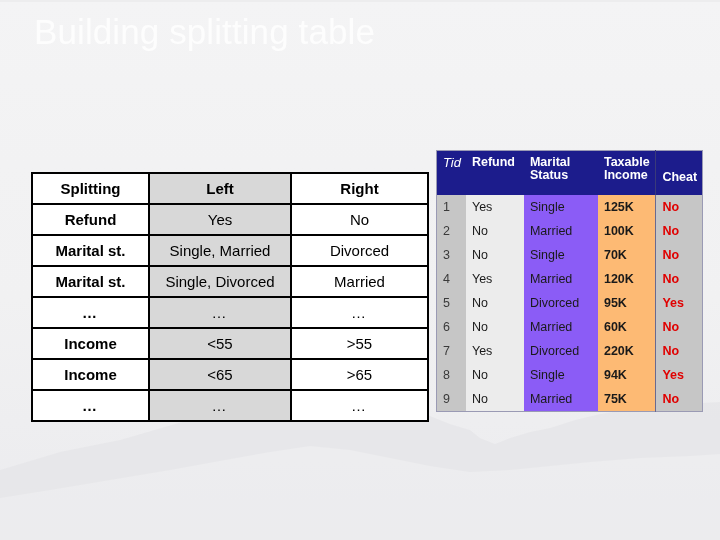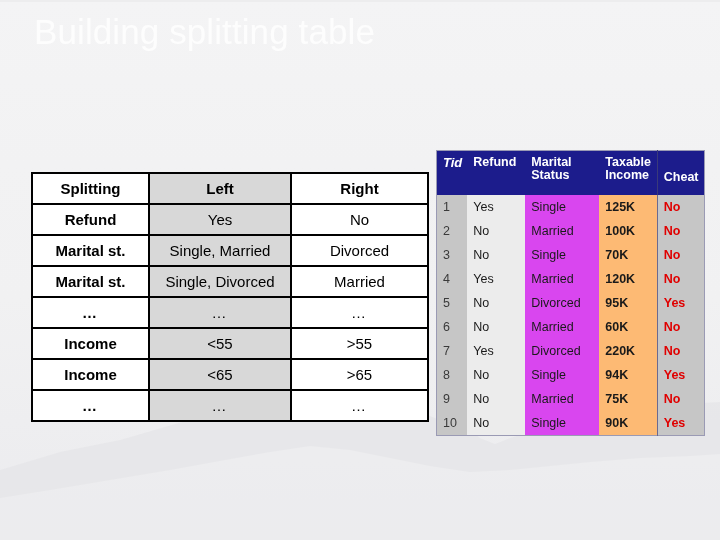--- a/index.html
+++ b/index.html
@@ -101,40 +101,40 @@
     font-weight: bold;
     text-align: left;
     padding: 5px 5px 6px 6px;
     vertical-align: top;
     line-height: 13px;
     height: 44px;
     box-sizing: border-box;
     border: none;
   }
   #data-table th.th-cheat { vertical-align: middle; padding-top: 16px; }
-  #data-table th.th-tid  { font-style: italic; font-weight: bold; font-size: 13px; }
+  #data-table th.th-tid  { font-style: italic; font-weight: normal; font-size: 13px; }
   #data-table td {
     font-size: 12.5px;
     color: #1a1a1a;
     height: 24px;
     padding: 0 5px 0 6px;
     vertical-align: middle;
     text-align: left;
     white-space: nowrap;
     border: none;
   }
   #data-table col.c-tid     { width: 26px; }
   #data-table col.c-refund  { width: 58px; }
   #data-table col.c-marital { width: 74px; }
   #data-table col.c-income  { width: 58px; }
   #data-table col.c-cheat   { width: 45px; }
 
   #data-table td.cell-tid     { background: #c6c6c6; color: #3a3a3a; }
   #data-table td.cell-refund  { background: #ececec; }
-  #data-table td.cell-marital { background: #d946ef; }
+  #data-table td.cell-marital { background: #8b5cf6; }
   #data-table td.cell-income  { background: #fdba74; font-weight: bold; }
   #data-table td.cell-cheat   { background: #c6c6c6; color: #e00000; font-weight: bold; }
   #data-table td.cell-cheat   { border-left: 1px solid #6a6a90; }
   #data-table th.th-cheat     { border-left: 1px solid #3a3a7a; }
 </style>
 </head>
 <body>
 
 <div id="slide-bg">
   <div id="bg-topline"></div>
@@ -270,21 +270,14 @@
       <td class="cell-income">94K</td>
       <td class="cell-cheat">Yes</td>
     </tr>
     <tr>
       <td class="cell-tid">9</td>
       <td class="cell-refund">No</td>
       <td class="cell-marital">Married</td>
       <td class="cell-income">75K</td>
       <td class="cell-cheat">No</td>
     </tr>
-    <tr>
-      <td class="cell-tid">10</td>
-      <td class="cell-refund">No</td>
-      <td class="cell-marital">Single</td>
-      <td class="cell-income">90K</td>
-      <td class="cell-cheat">Yes</td>
-    </tr>
   </tbody>
 </table>
 
 </body></html>

